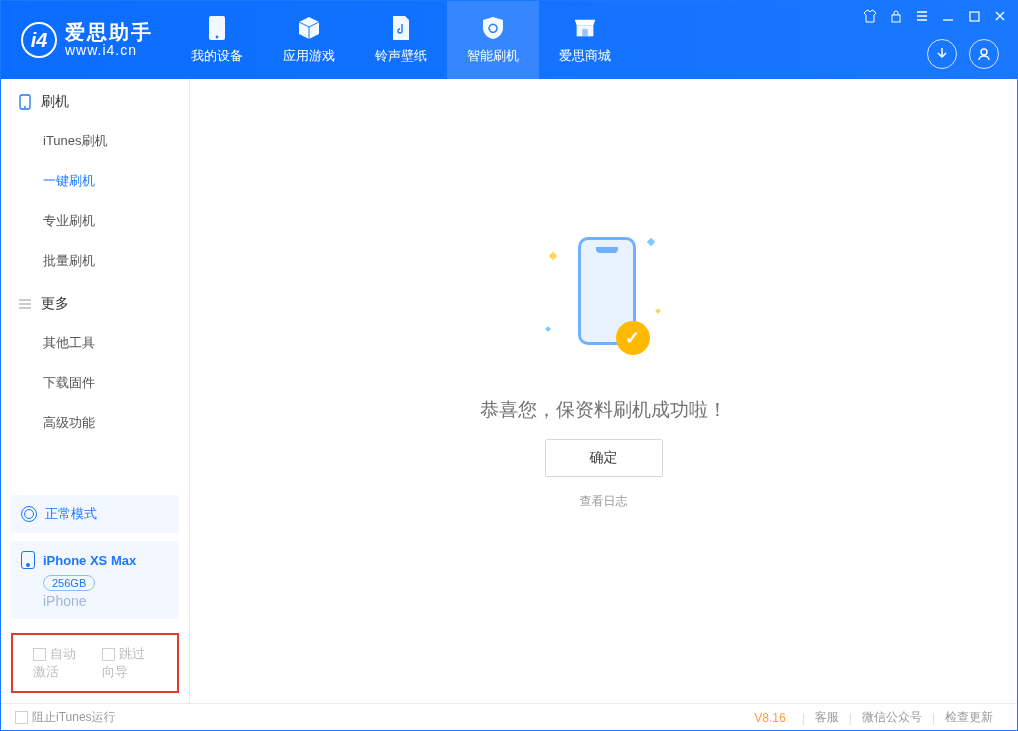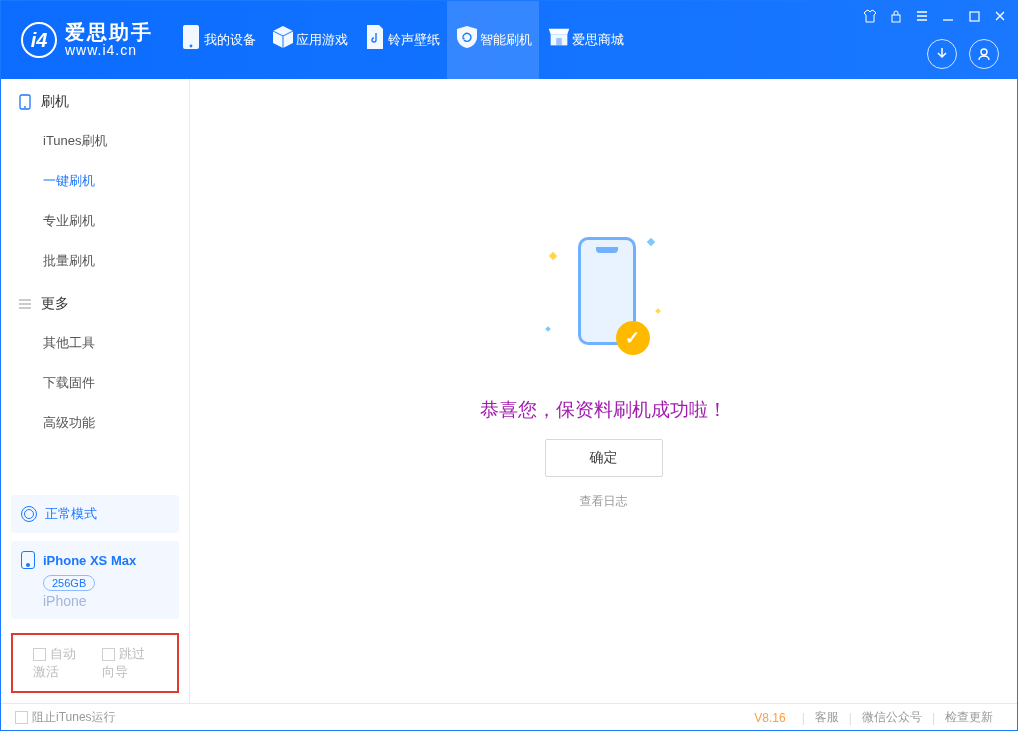--- a/index.html
+++ b/index.html
@@ -6,21 +6,21 @@
 body { background: #fff; width: 1018px; height: 731px; overflow: hidden; border: 1px solid #1a78ff; }
 
 
 .header { height: 78px; background: linear-gradient(to right, #0b6cff, #1a78ff); display: flex; align-items: stretch; color: #fff; position: relative; }
 .logo { display: flex; align-items: center; padding: 0 18px 0 20px; }
 .logo-icon { width: 36px; height: 36px; border: 2px solid #fff; border-radius: 50%; display: flex; align-items: center; justify-content: center; font-weight: bold; font-size: 20px; background: transparent; font-style: italic; }
 .logo-title { margin-left: 8px; }
 .logo-title-main { font-size: 20px; font-weight: bold; letter-spacing: 2px; line-height: 1.1; }
 .logo-title-sub { font-size: 14px; letter-spacing: 1px; line-height: 1.1; }
 .nav { display: flex; align-items: stretch; }
-.nav-item { width: 92px; display: flex; align-items: center; justify-content: center; cursor: pointer; position: relative; }
+.nav-item { width: 92px; display: flex; flex-direction: column; align-items: center; justify-content: center; cursor: pointer; position: relative; }
 .nav-item.active { background: rgba(255,255,255,0.15); }
 .nav-icon { width: 26px; height: 26px; margin-bottom: 6px; display: flex; align-items: center; justify-content: center; }
 .nav-label { font-size: 13px; }
 .window-controls { position: absolute; top: 8px; right: 10px; display: flex; gap: 12px; align-items: center; }
 .window-controls .wc { width: 14px; height: 14px; cursor: pointer; display: flex; align-items: center; justify-content: center; color: #fff; font-size: 13px; }
 .header-actions { position: absolute; bottom: 10px; right: 18px; display: flex; gap: 12px; }
 .header-actions .ha { width: 30px; height: 30px; border: 1.5px solid rgba(255,255,255,0.8); border-radius: 50%; display: flex; align-items: center; justify-content: center; cursor: pointer; }
 
 
 .body { display: flex; height: 624px; }
@@ -48,21 +48,21 @@
 .result { display: flex; flex-direction: column; align-items: center; margin-top: -40px; }
 .phone-illustration { width: 88px; height: 140px; position: relative; margin-bottom: 24px; }
 .phone-body { position: absolute; top: 4px; left: 18px; width: 58px; height: 108px; border: 3px solid #6fb1ff; border-radius: 10px; background: #e8f3ff; }
 .phone-notch { position: absolute; top: 7px; left: 50%; transform: translateX(-50%); width: 22px; height: 6px; background: #6fb1ff; border-radius: 0 0 4px 4px; }
 .phone-check { position: absolute; bottom: 18px; right: -2px; width: 34px; height: 34px; background: #ffba00; border-radius: 50%; display: flex; align-items: center; justify-content: center; color: #fff; font-size: 18px; font-weight: bold; }
 .sparkle { position: absolute; width: 6px; height: 6px; background: #ffd54a; transform: rotate(45deg); }
 .sparkle.s1 { top: 20px; left: -10px; }
 .sparkle.s2 { top: 6px; right: -6px; background: #7cc8ff; }
 .sparkle.s3 { bottom: 42px; left: -14px; background: #7cc8ff; width: 4px; height: 4px; }
 .sparkle.s4 { bottom: 60px; right: -12px; width: 4px; height: 4px; }
-.result-title { font-size: 19px; color: #a21caf; margin-bottom: 16px; }
+.result-title { font-size: 19px; color: #737373; margin-bottom: 16px; }
 .ok-btn { border: 1px solid #d9d9d9; background: #fff; padding: 9px 44px; font-size: 14px; color: #444; cursor: pointer; border-radius: 2px; margin-bottom: 16px; }
 .view-log { font-size: 12px; color: #999; cursor: pointer; }
 
 
 .footer { height: 28px; border-top: 1px solid #eaeaea; display: flex; align-items: center; padding: 0 14px; font-size: 12px; color: #999; }
 .footer .fchk { display: flex; align-items: center; }
 .footer .spacer { flex: 1; }
 .footer .version { color: #ff9c3a; margin-right: 16px; }
 .footer .flink { color: #999; cursor: pointer; padding: 0 10px; }
 .footer .sep { color: #ddd; }

